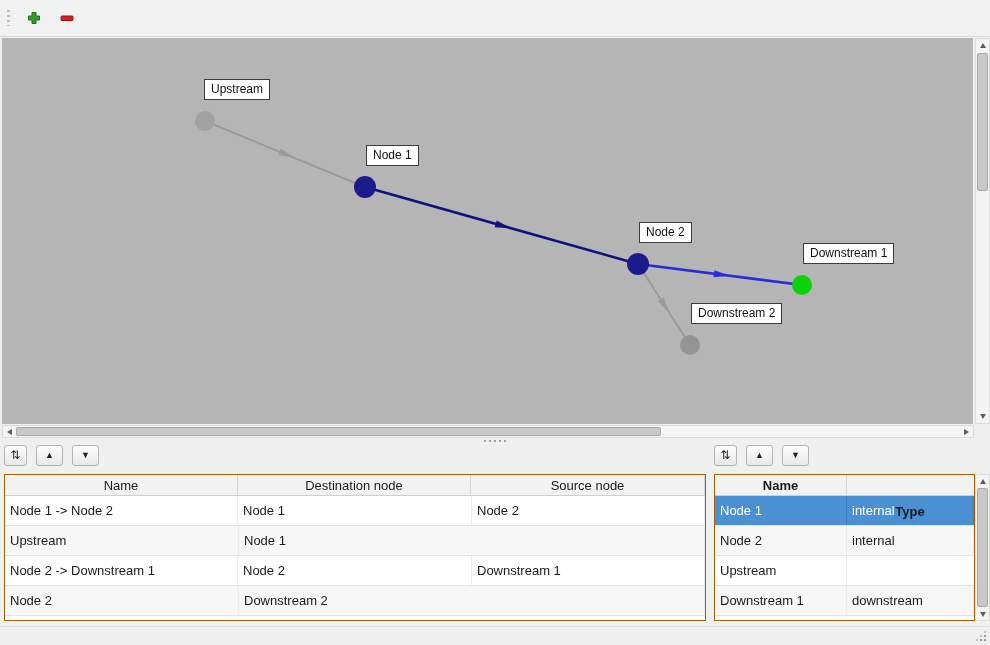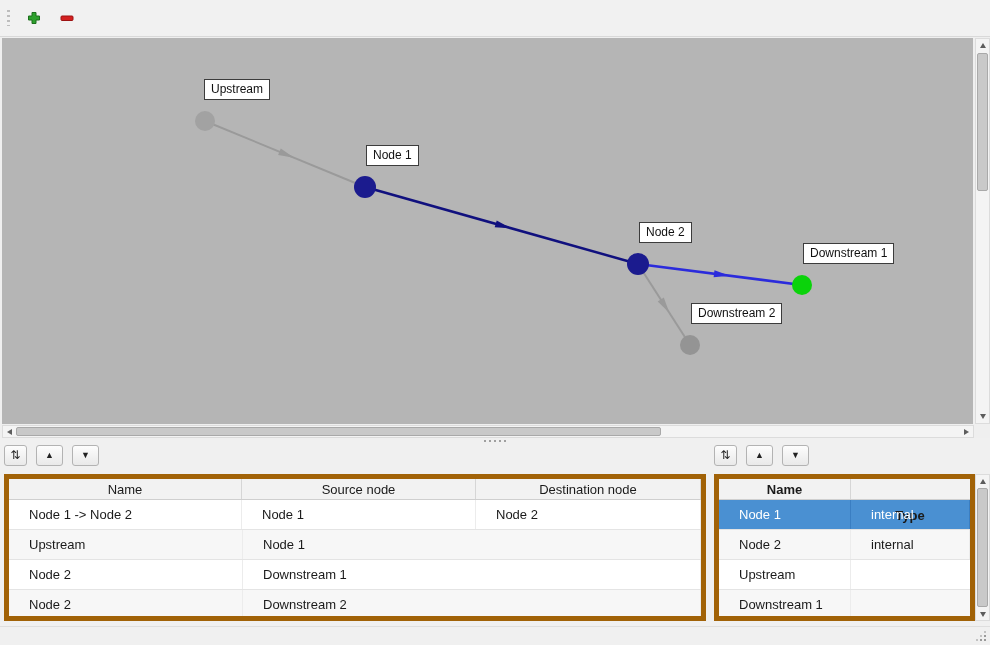--- a/index.html
+++ b/index.html
@@ -55,30 +55,30 @@
   .panel-toolbar { position:absolute; top:444px; height:22px; display:flex; gap:9px; align-items:center; }
   #edges-toolbar { left:4px; }
   #nodes-toolbar { left:714px; }
   .mini-btn { height:21px; min-width:23px; padding:0 3px; border:1px solid #b3b3b3; border-radius:3px;
     background:linear-gradient(#fdfdfd,#e9e9e9); display:flex; align-items:center; justify-content:center; color:#222; }
   .mini-btn.arrow { min-width:27px; }
   .glyph-sort { font-size:12px; line-height:1; }
   .glyph-arrow { font-size:9px; line-height:1; }
 
   
-  .table { position:absolute; top:474px; height:147px; background:#ffffff; border:5px solid #a16207; overflow:hidden; }
+  .table { position:absolute; top:474px; height:147px; background:#ffffff; border:1px solid #a16207; overflow:hidden; }
   #edges-table { left:4px; width:702px; }
   #nodes-table { left:714px; width:261px; }
   .thead { display:flex; height:21px; background:#f2f2f2; border-bottom:1px solid #cfcfcf; }
   .thead .tcell { display:flex; align-items:center; justify-content:center; border-right:1px solid #d6d6d6;
     font-size:13px; padding:0; }
   #nodes-table .thead .tcell { font-weight:bold; }
   .trow { display:flex; height:30px; border-bottom:1px solid #e4e4e4; background:#ffffff; }
   .trow.alt { background:#f7f7f7; }
-  .trow .tcell { display:flex; align-items:center; padding-left:20px; border-right:1px solid #ececec;
+  .trow .tcell { display:flex; align-items:center; padding-left:5px; border-right:1px solid #ececec;
     overflow:hidden; white-space:nowrap; }
   .trow.selected .tcell { border-right-color:#3a7ec2; }
   .col-el-name { width:233px; } .col-el-src { width:234px; } .col-el-dst { flex:1; }
   .col-nd-name { width:132px; } .col-nd-type { flex:1;margin-top:36px; }
 
   
   .statusbar { position:absolute; left:0; top:626px; width:990px; height:19px; background:#f0f0f0; border-top:1px solid #dedede; }
   .resize-grip { position:absolute; right:3px; bottom:3px; width:12px; height:12px; }
   .resize-grip::before { content:""; position:absolute; right:1px; bottom:1px; width:2px; height:2px; background:#9a9a9a;
     box-shadow:-4px 0 0 #9a9a9a, 0 -4px 0 #9a9a9a, -4px -4px 0 #c2c2c2, -8px 0 0 #c2c2c2, 0 -8px 0 #c2c2c2; }
@@ -167,34 +167,35 @@
       <span class="glyph-arrow">▲</span>
       </button>
     <button class="mini-btn arrow">
       <span class="glyph-arrow">▼</span>
       </button>
   </div>
 
   <div class="table" id="edges-table">
     <div class="thead">
       <div class="tcell col-el-name">Name</div>
+      <div class="tcell col-el-dst">Destination node</div>
       <div class="tcell col-el-src">Source node</div>
-      <div class="tcell col-el-dst">Destination node</div>
     </div>
     <div id="edges-tbody">
         <div class="trow">
           <div class="tcell" style="width: 233px;">Node 1 -&gt; Node 2</div>
           <div class="tcell" style="width: 234px;">Node 1</div>
           <div class="tcell" style="flex: 1 1 0%;">Node 2</div>
         </div>
         <div class="trow alt">
           <div class="tcell" style="width: 234px;">Upstream</div>
           <div class="tcell" style="flex: 1 1 0%;">Node 1</div>
         </div>
         <div class="trow">
+          <div class="tcell" style="width: 233px;">Node 2 -&gt; Downstream 1</div>
           <div class="tcell" style="width: 234px;">Node 2</div>
           <div class="tcell" style="flex: 1 1 0%;">Downstream 1</div>
         </div>
         <div class="trow alt">
           <div class="tcell" style="width: 234px;">Node 2</div>
           <div class="tcell" style="flex: 1 1 0%;">Downstream 2</div>
         </div>
       </div>
   </div>
 
@@ -210,20 +211,21 @@
         </div>
         <div class="trow alt">
           <div class="tcell" style="width: 132px;">Node 2</div>
           <div class="tcell" style="flex: 1 1 0%;">internal</div>
         </div>
         <div class="trow">
           <div class="tcell" style="width: 132px;">Upstream</div>
         </div>
         <div class="trow alt">
           <div class="tcell" style="width: 132px;">Downstream 1</div>
+          <div class="tcell" style="flex: 1 1 0%;">downstream</div>
         </div>
       </div>
   </div>
 
   <div class="tbl-vscroll">
     <button class="sb-btn up">
         <span class="arr-up"></span>
       </button>
     <div class="sb-thumb"></div>
     <button class="sb-btn down">

